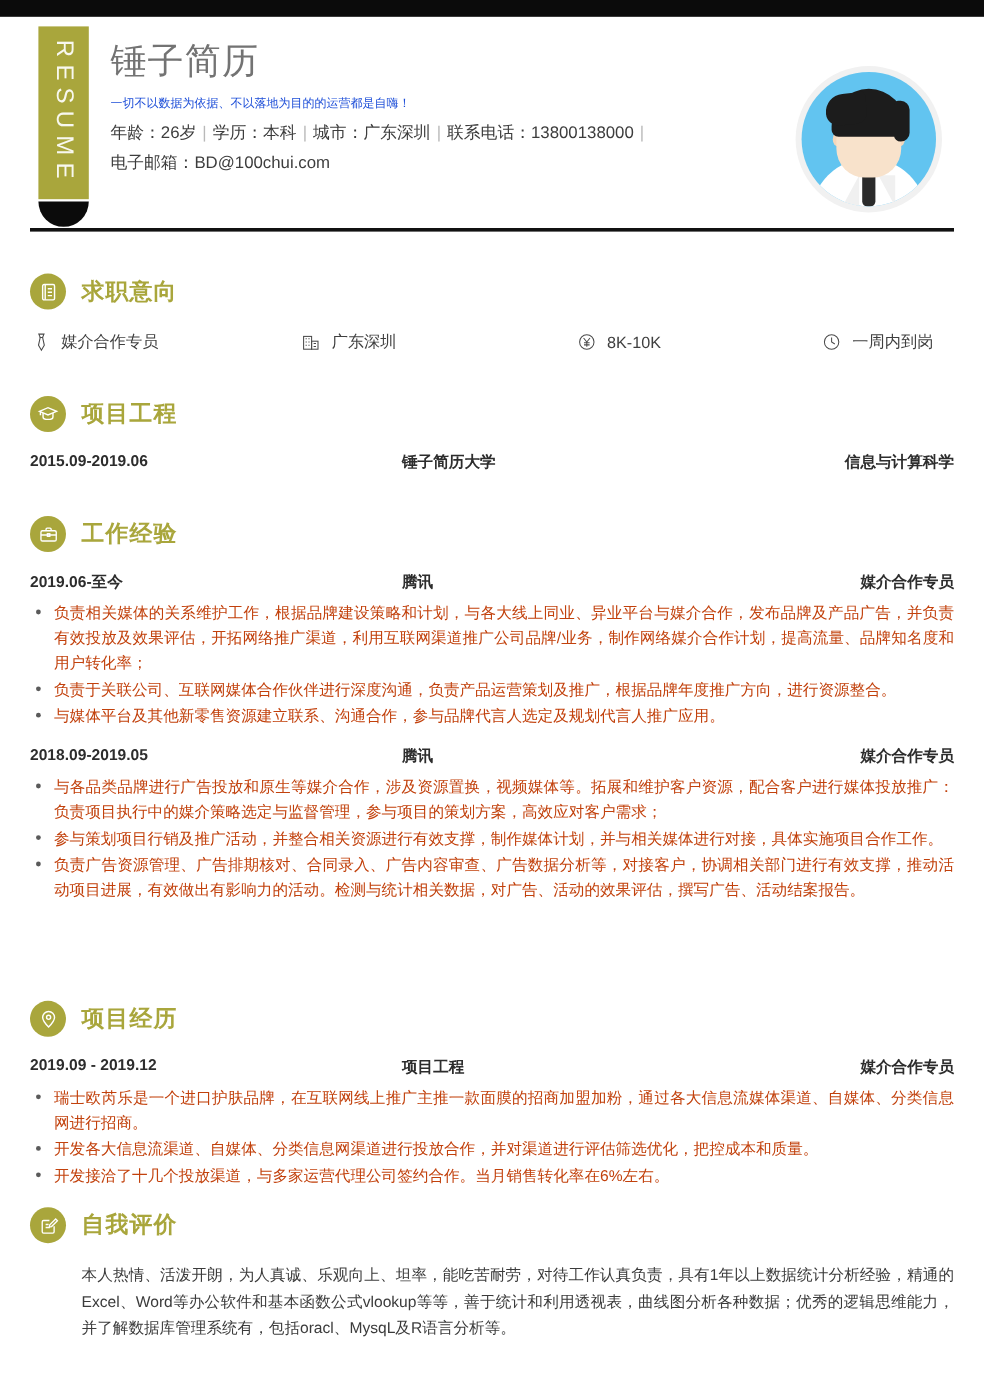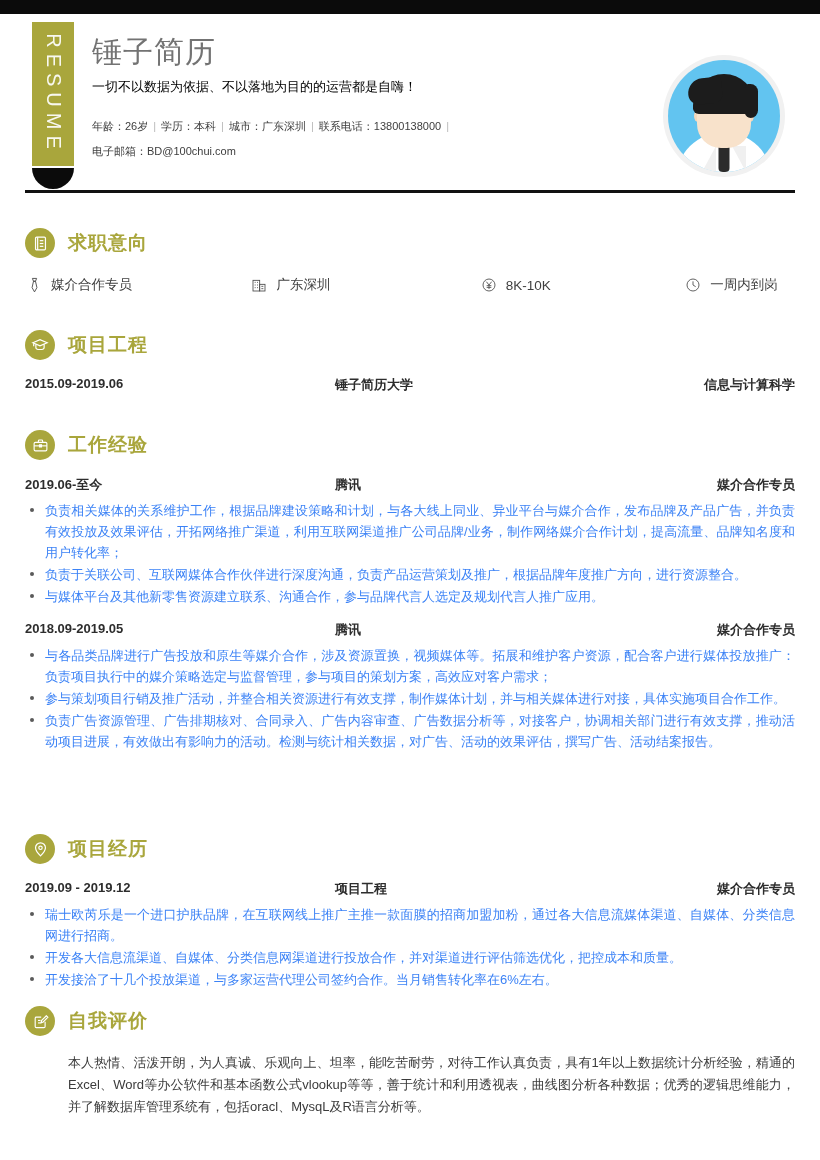--- a/index.html
+++ b/index.html
@@ -75,27 +75,27 @@
   }
   .name {
     font-size: 30px;
     font-weight: 400;
     color: #737373;
     line-height: 40px;
     letter-spacing: 1px;
   }
   .slogan {
     margin-top: 4px;
-    font-size: 13px;
-    color: #000000;
+    font-size: 10px;
+    color: #1d4ed8;
     line-height: 22px;
   }
   .meta {
-    margin-top: 16px;
-    font-size: 11px;
+    margin-top: 0;
+    font-size: 14px;
     color: #3d3d3d;
     line-height: 25px;
   }
   .meta .sep {
     color: #b9b9b9;
     padding: 0 5px;
     font-weight: 300;
   }
 
   
@@ -293,21 +293,21 @@
 
   .bullets {
     margin-top: 6px;
     list-style: none;
   }
   .bullets li {
     position: relative;
     padding-left: 20px;
     font-size: 13px;
     line-height: 21px;
-    color: #3b82f6;
+    color: #c2410c;
     margin-bottom: 1px;
     text-align: justify;
   }
   .bullets li:before {
     content: "";
     position: absolute;
     left: 5px;
     top: 8px;
     width: 4px; height: 4px;
     border-radius: 50%;

